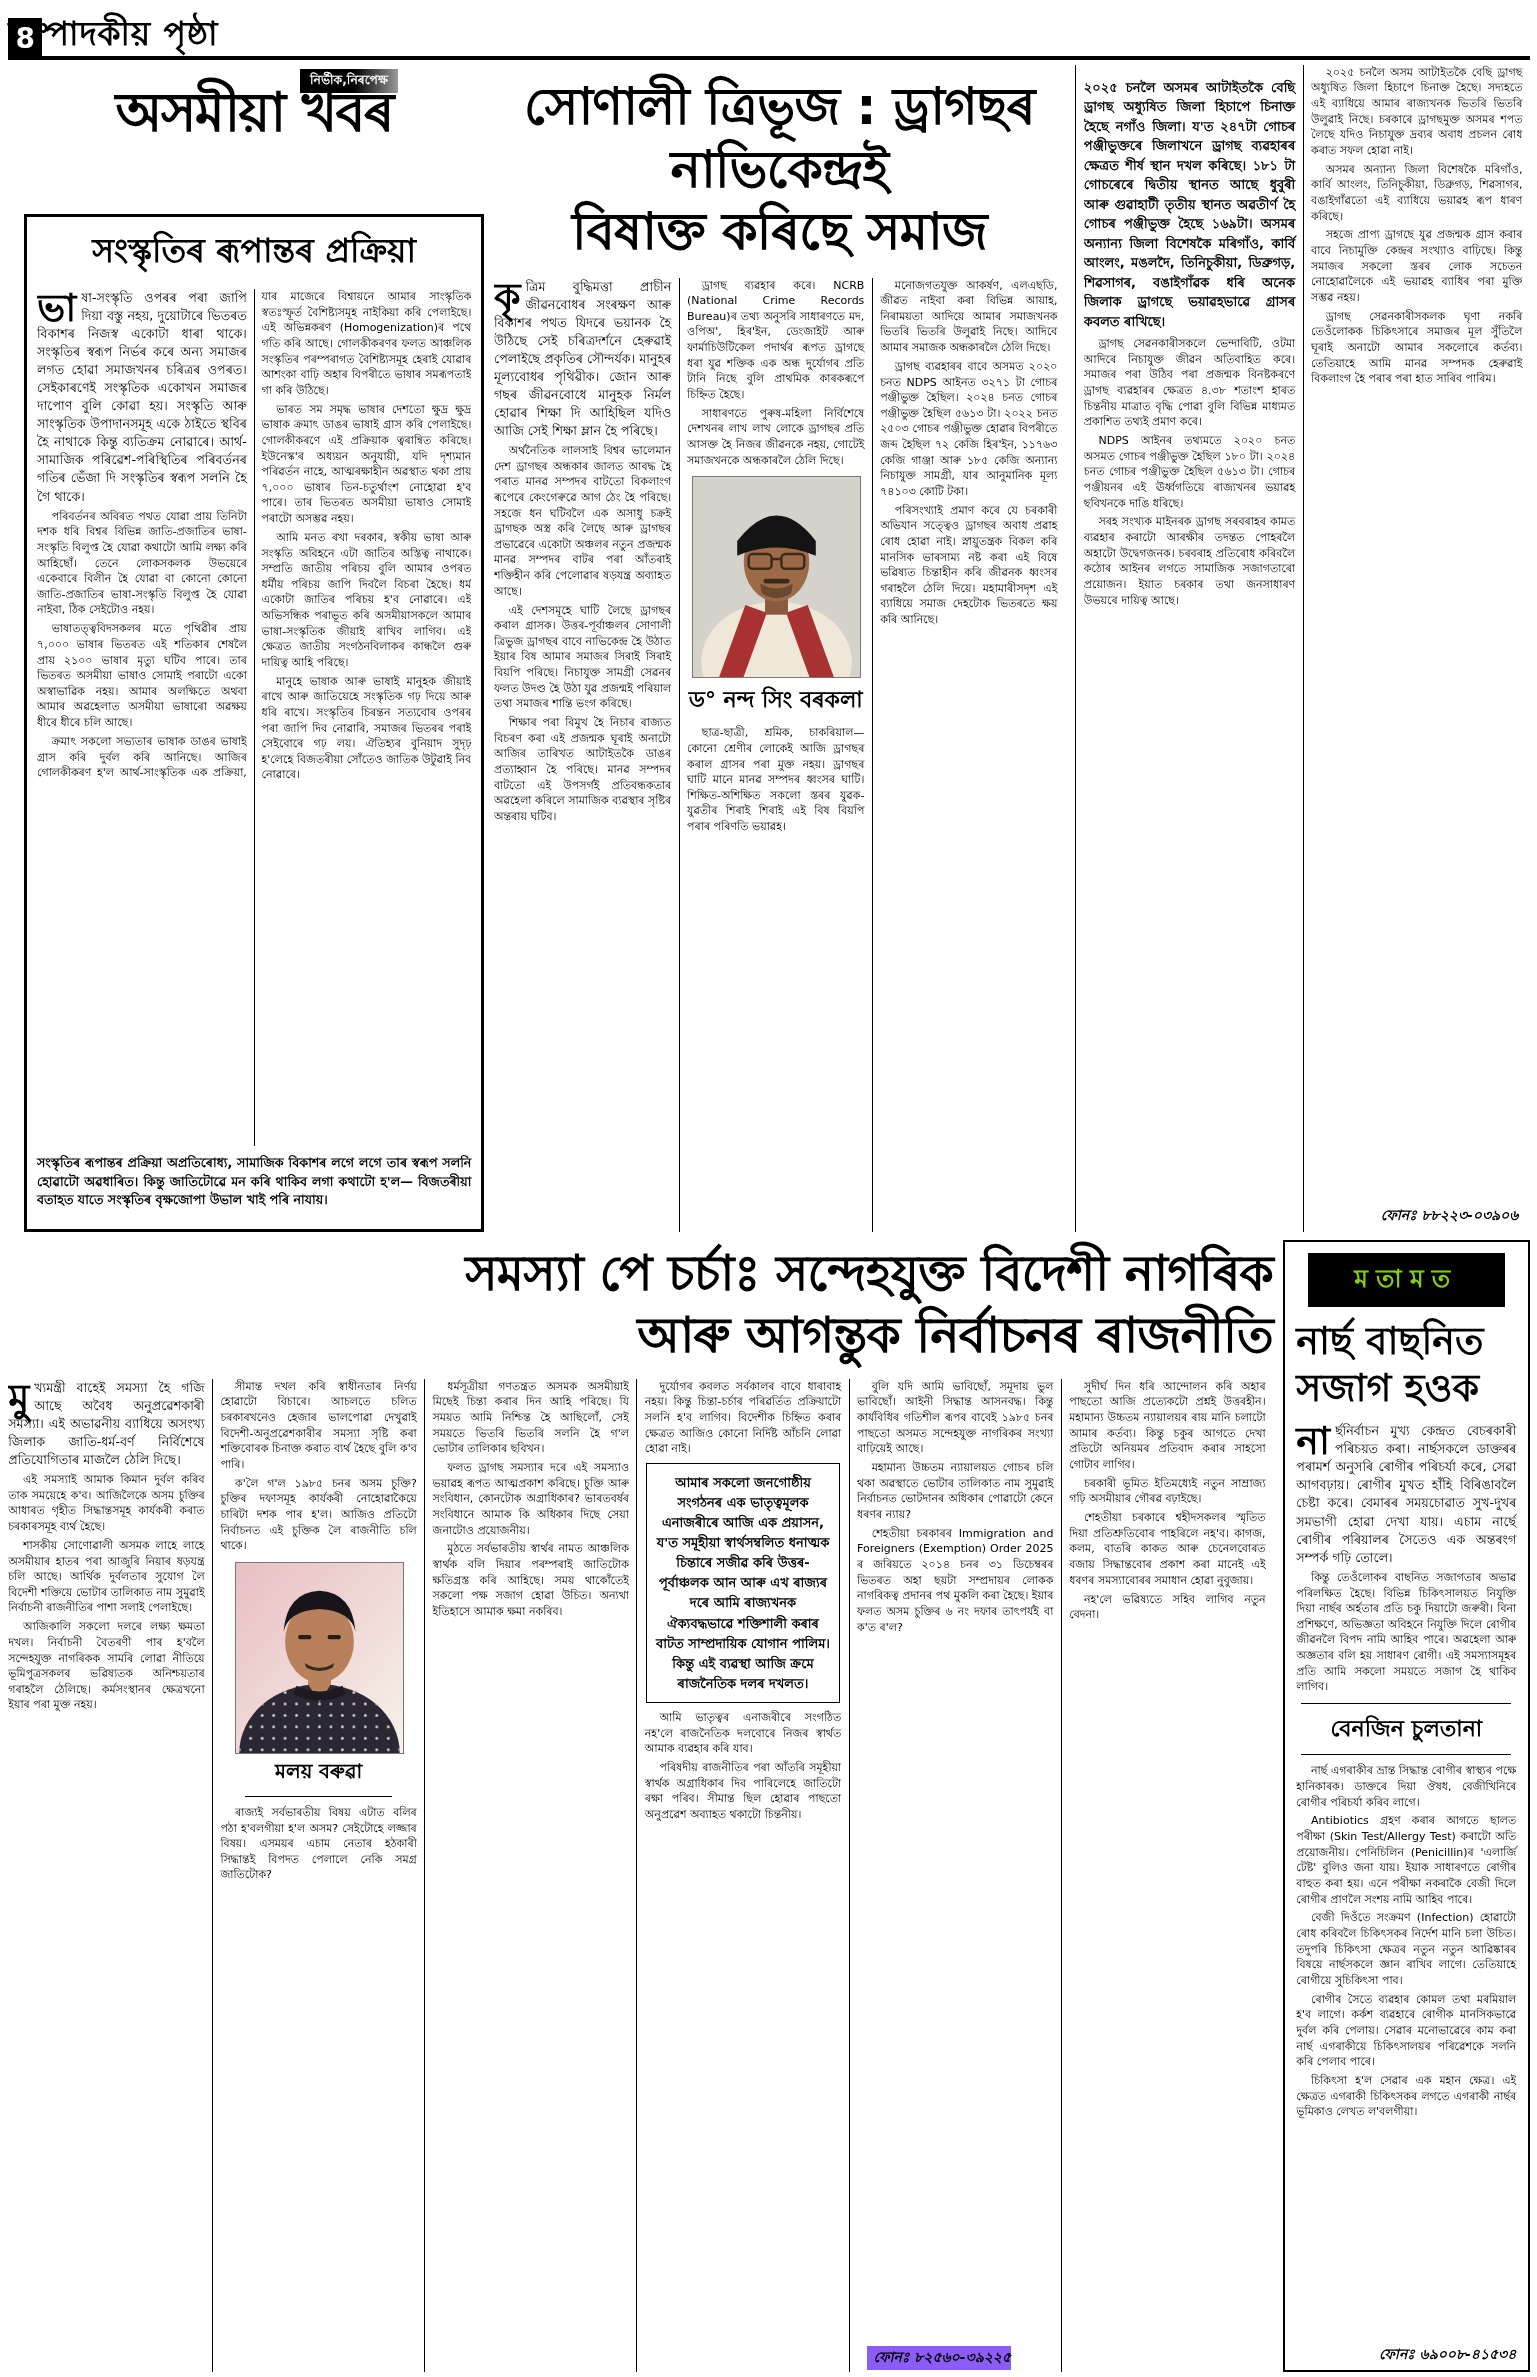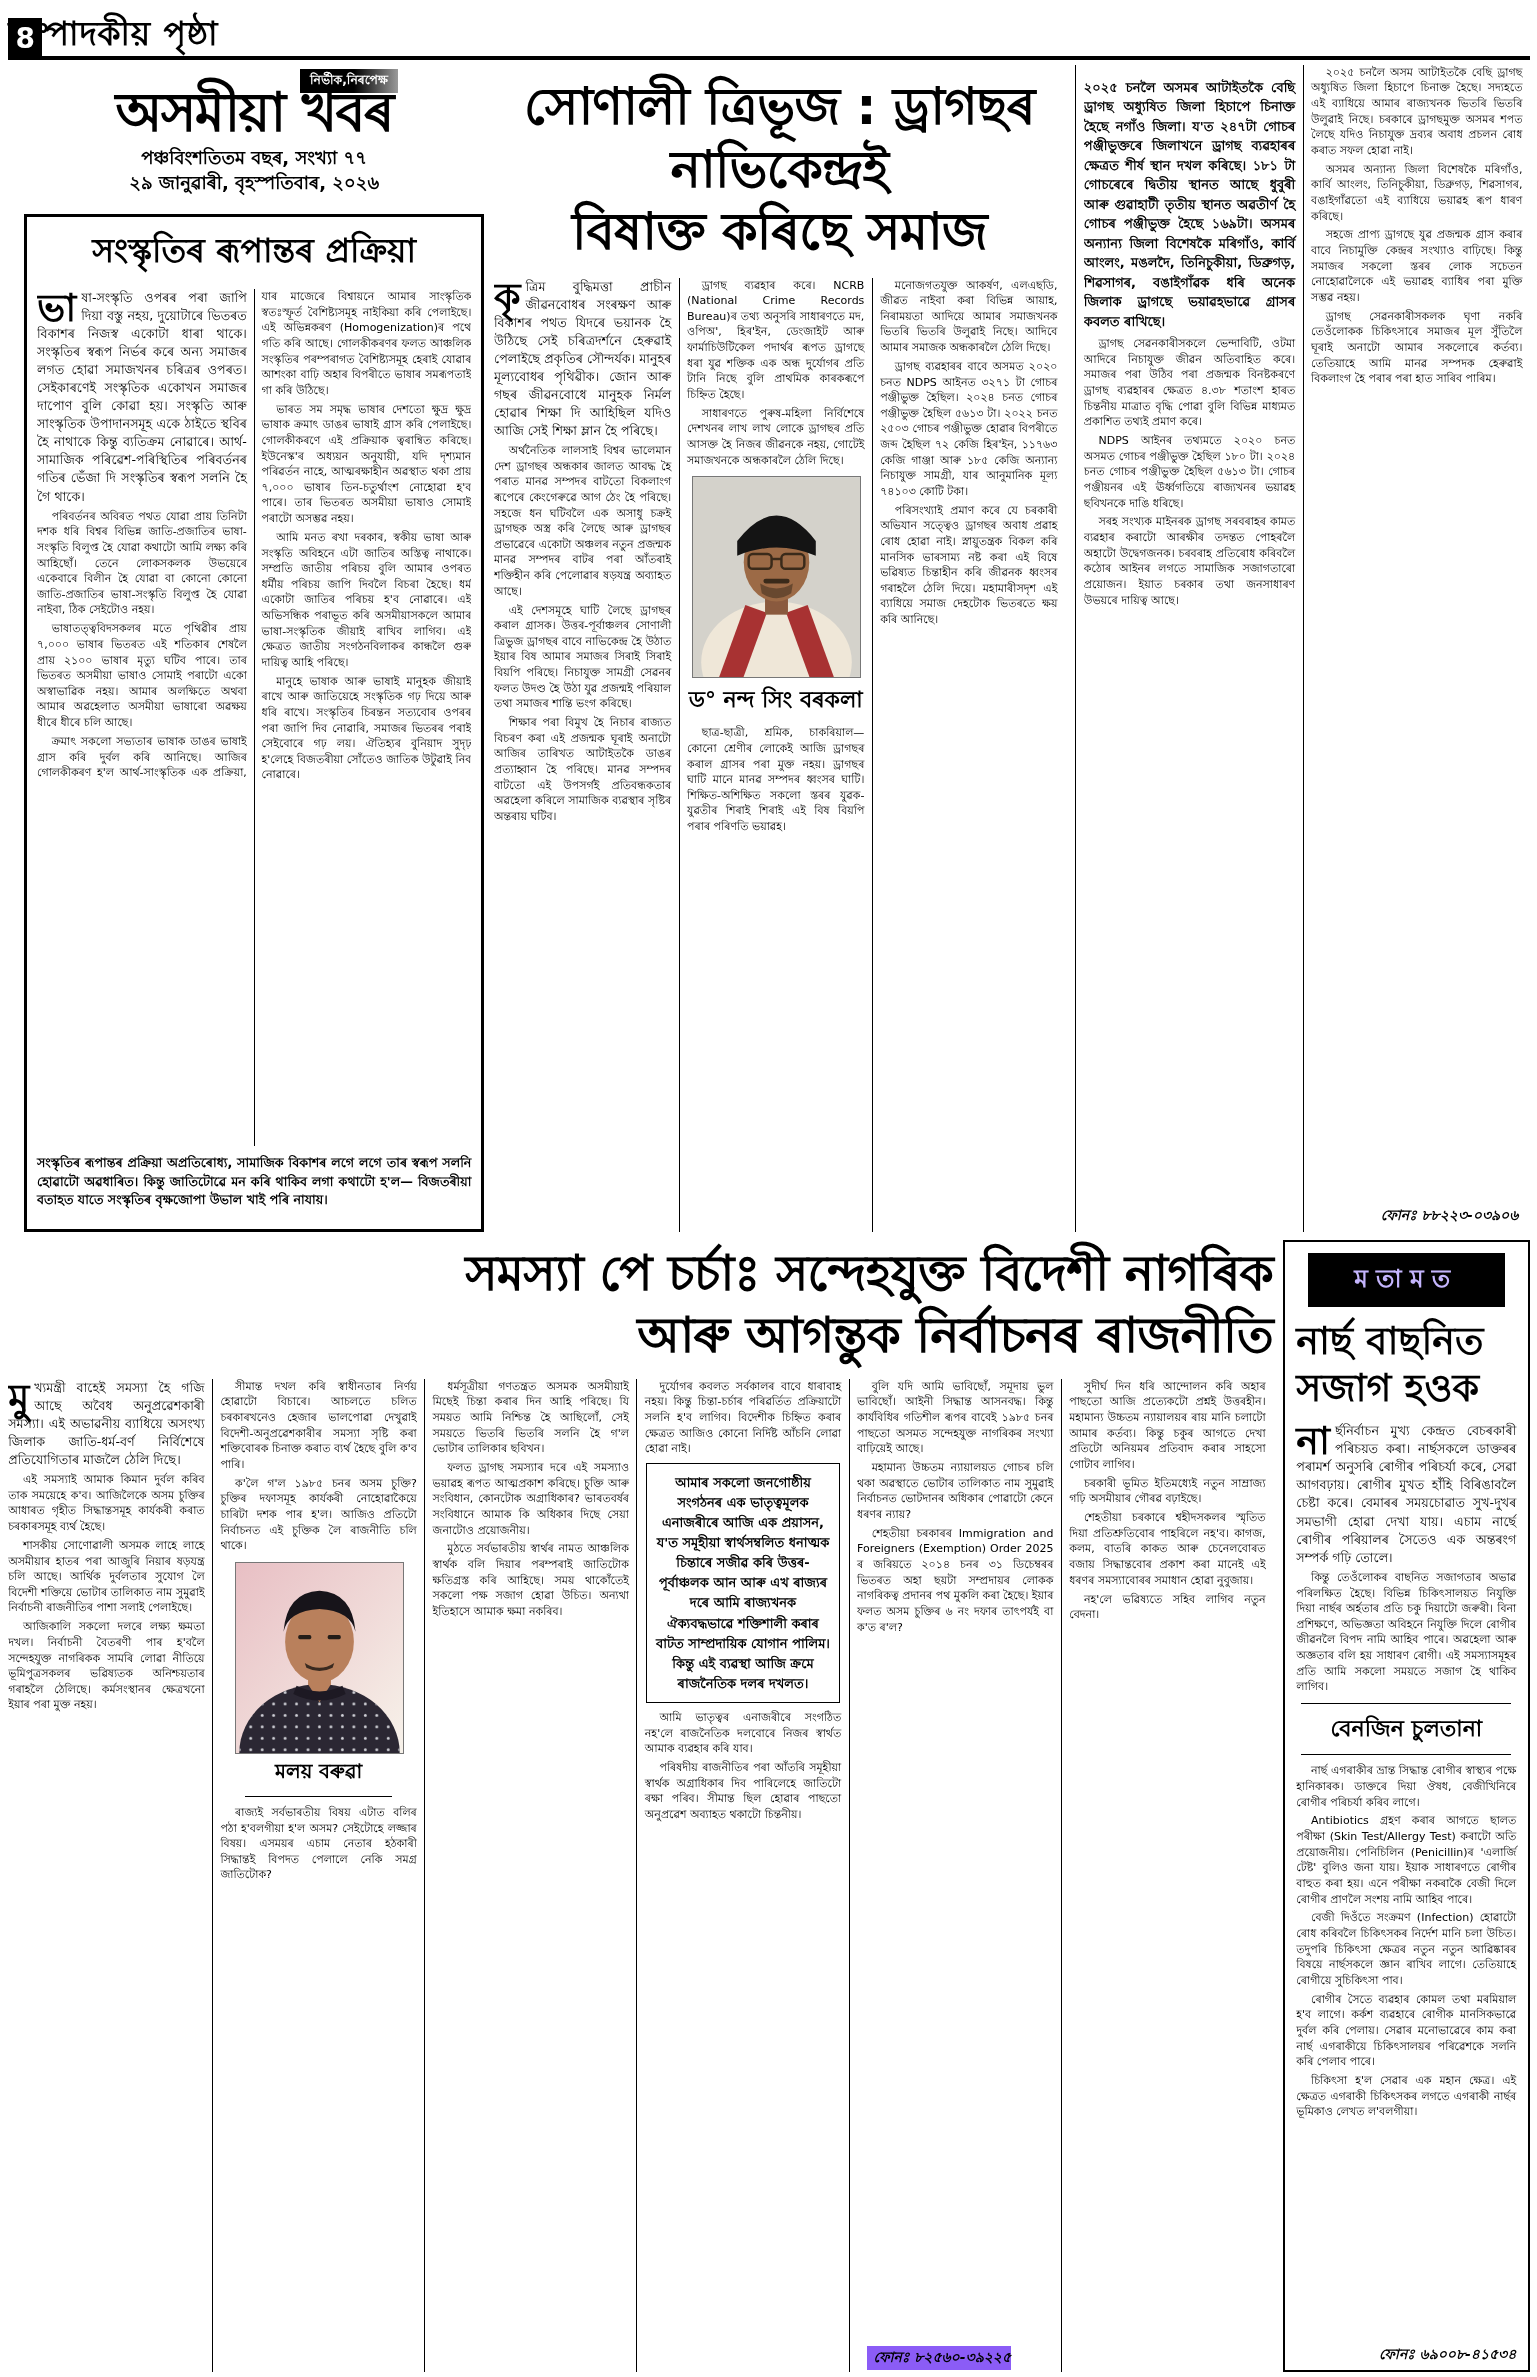--- a/index.html
+++ b/index.html
@@ -51,21 +51,21 @@
   .caption2{font-size:19.7px;font-weight:900;text-align:center;margin:3.3px 24.6px 8.2px;
     border-bottom:1.6px solid #000;padding-bottom:6.6px;}
   
   .bottom-left{flex:1;display:flex;flex-direction:column;position:relative;min-width:0;}
   .headline2{text-align:right;font-weight:900;font-size:49px;line-height:1.25;margin:3.3px 0 13px;letter-spacing:-0.8px;}
   .pullquote{border:1.6px solid #000;padding:8.2px;margin:6.6px 1.6px;font-weight:bold;text-align:center;
     font-size:13px;line-height:1.55;}
   
   .opinion-box{width:247px;flex:none;border:2.5px solid #000;padding:8.2px 11.5px;position:relative;
     overflow:hidden;box-sizing:border-box;}
-  .kicker{background:#000;color:#c4b5fd;font-size:24.6px;font-weight:bold;text-align:center;
+  .kicker{background:#000;color:#84cc16;font-size:24.6px;font-weight:bold;text-align:center;
     padding:6.6px 0;letter-spacing:8.2px;margin:3.3px 11.5px 11.5px;}
   .opinion-head{font-size:38px;font-weight:900;line-height:1.22;margin:4.9px 0 11.5px;white-space:pre-line;}
   .author-block{border-top:1.6px solid #000;border-bottom:1.6px solid #000;text-align:center;
     font-size:22px;font-weight:bold;padding:6.6px 0;margin:8.2px 4.9px;}
 </style>
 </head>
 <body>
 
 <div class="page">
 
@@ -74,24 +74,20 @@
     <div class="section-title">সম্পাদকীয় পৃষ্ঠা</div>
   </header>
 
   <div class="top-zone">
 
     <div class="left-rail">
       <div class="masthead">
         <div class="mast-wrap">
           <div class="tagline">নিৰ্ভীক,নিৰপেক্ষ</div>
           <div class="mast-title">অসমীয়া খবৰ</div>
-        </div>
-        <div class="edition">
-          <div>পঞ্চবিংশতিতম বছৰ, সংখ্যা ৭৭</div>
-          <div>২৯ জানুৱাৰী, বৃহস্পতিবাৰ, ২০২৬</div>
         </div>
       </div>
 
       <article class="culture-box">
         <h2 class="culture-head">সংস্কৃতিৰ ৰূপান্তৰ প্ৰক্ৰিয়া</h2>
         <div class="culture-cols">
           <p class="lead-p">
             <span class="dc">ভা</span><span>ষা-সংস্কৃতি ওপৰৰ পৰা জাপি দিয়া বস্তু নহয়, দুয়োটাৰে ভিতৰত বিকাশৰ নিজস্ব একোটা ধাৰা থাকে। সংস্কৃতিৰ স্বৰূপ নিৰ্ভৰ কৰে অন্য সমাজৰ লগত হোৱা সমাজখনৰ চৰিত্ৰৰ ওপৰত। সেইকাৰণেই সংস্কৃতিক একোখন সমাজৰ দাপোণ বুলি কোৱা হয়। সংস্কৃতি আৰু সাংস্কৃতিক উপাদানসমূহ একে ঠাইতে স্থবিৰ হৈ নাথাকে কিন্তু ব্যতিক্ৰম নোৱাৰে। আৰ্থ-সামাজিক পৰিৱেশ-পৰিস্থিতিৰ পৰিবৰ্তনৰ গতিৰ ভেঁজা দি সংস্কৃতিৰ স্বৰূপ সলনি হৈ গৈ থাকে।</span>
           </p>
           <div>

